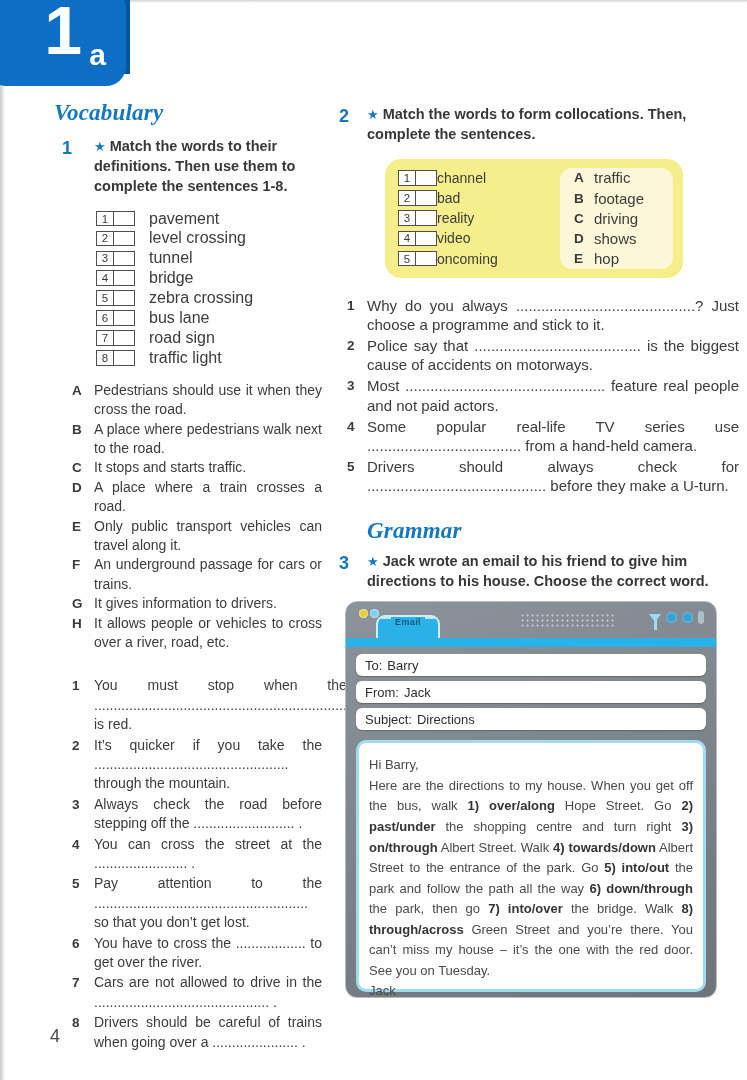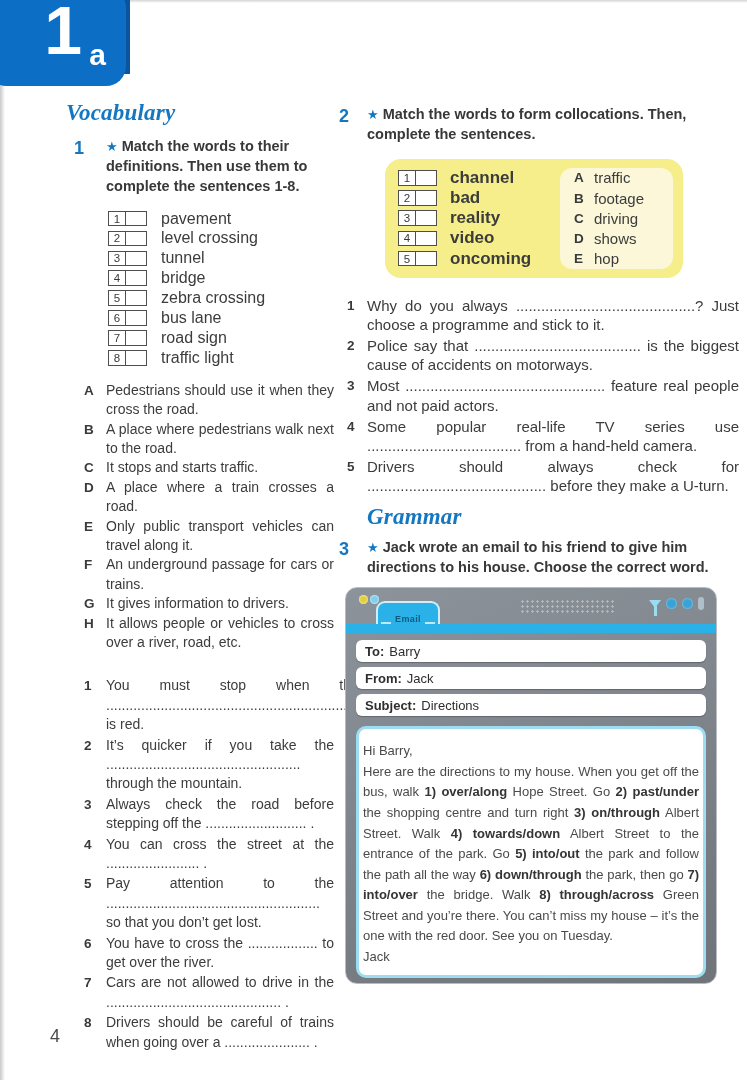--- a/index.html
+++ b/index.html
@@ -29,21 +29,21 @@
     background:var(--badge-blue);border-radius:20px;z-index:2;}
   .badge-shadow{position:absolute;left:116px;top:0;width:14px;height:74px;background:var(--badge-shadow);z-index:1;}
   .badge .n1{position:absolute;right:44px;top:8px;color:#fff;font-size:68px;font-weight:bold;line-height:1;}
   .badge .na{position:absolute;right:20px;top:52px;color:#fff;font-size:30px;font-weight:bold;line-height:1;}
 
   .section-heading{
     color:var(--accent-blue);font-style:italic;font-weight:bold;
     font-size:23px;letter-spacing:.2px;
     font-family:"Liberation Serif","DejaVu Serif",serif;
   }
-  .col-left{position:absolute;left:66px;top:100px;width:268px;}
+  .col-left{position:absolute;left:54px;top:100px;width:268px;}
   .col-right{position:absolute;left:337px;top:105px;width:402px;}
 
   .ex-row{display:flex;}
   .ex-num{flex:none;width:40px;padding-left:8px;color:var(--accent-blue);font-size:18px;font-weight:bold;line-height:1.25;}
   .col-right .ex-num{width:30px;padding-left:2px;}
   .ex-body{flex:1;min-width:0;}
   .instructions{font-weight:bold;font-size:14.5px;line-height:1.37;color:#383838;}
   .star{color:var(--accent-blue);font-size:13px;}
 
   
@@ -61,32 +61,32 @@
   .hang-marker{flex:none;width:22px;font-weight:bold;font-size:13.5px;line-height:19.4px;color:#3a3a3a;}
   .hang-text{flex:1;font-size:14px;line-height:19.4px;text-align:justify;}
   .sents{margin-top:24px;}
   .sents .hang-row{margin-bottom:1px;}
 
   
   .yellow-panel{margin:14px 0 0 18px;width:298px;border-radius:16px;
     background:var(--panel-yellow);padding:9px 10px 9px 13px;display:flex;}
   .yp-left{flex:1;}
   .yp-row{display:flex;align-items:center;height:20.2px;}
-  .yp-word{margin-left:13px;font-size:17px;font-weight:bold;}
+  .yp-word{font-size:14px;}
   .yp-right{flex:none;width:113px;background:var(--panel-pale);border-radius:12px;padding:0 0 0 14px;}
   .opt-row{display:flex;align-items:center;height:20.2px;}
   .opt-letter{flex:none;width:20px;font-weight:bold;font-size:13.5px;color:#3a3a3a;}
   .opt-word{font-size:15px;}
 
   .sents2{margin-top:18px;}
   .sents2 .hang-row{margin-left:-20px;margin-bottom:2px;}
   .sents2 .hang-marker{width:20px;line-height:19.2px;}
   .sents2 .hang-text{font-size:15px;line-height:19.2px;}
 
-  .grammar-heading{margin-top:8px;}
+  .grammar-heading{margin-top:22px;}
   .ex3{margin-top:8px;}
 
   
   .email-window{position:relative;margin:10px 0 0 -22px;width:372px;height:397px;
     background:linear-gradient(160deg,var(--email-frame-light),var(--email-frame-dark));
     border:1px solid #b8bcc0;border-radius:12px;overflow:hidden;}
   .titlebar{position:relative;height:36px;}
   .win-dot{position:absolute;top:7px;width:9px;height:9px;border-radius:50%;}
   .win-dot.yellow{left:13px;background:#e3cf3f;box-shadow:0 0 2px #fff inset;}
   .win-dot.blue{left:24px;background:#7fd0ec;box-shadow:0 0 2px #fff inset;}
@@ -94,31 +94,31 @@
     background-image:radial-gradient(circle,rgba(255,255,255,.45) 1px,transparent 1.2px);
     background-size:5px 5px;opacity:.8;}
   .tb-icons{position:absolute;right:12px;top:9px;display:flex;gap:5px;align-items:center;}
   .funnel{width:0;height:0;border-left:6px solid transparent;border-right:6px solid transparent;
     border-top:8px solid #9adcf2;position:relative;}
   .funnel::after{content:"";position:absolute;left:-1.5px;top:-2px;width:3px;height:10px;background:#9adcf2;}
   .tb-circle{width:11px;height:11px;border-radius:50%;background:#3aa3d6;box-shadow:0 0 2px rgba(255,255,255,.6) inset;}
   .tb-pill{width:6px;height:13px;border-radius:3px;background:#aebfc9;}
   .tab{position:absolute;left:30px;top:13px;width:64px;height:23px;
     background:var(--email-blue);border:2px solid #cdeefb;border-bottom:none;
-    border-radius:9px 9px 0 0;display:flex;align-items:flex-end;justify-content:center;gap:4px;}
+    border-radius:9px 9px 0 0;display:flex;align-items:flex-start;justify-content:center;gap:4px;}
   .tab-label{font-size:9px;font-weight:bold;color:#115b7d;letter-spacing:.4px;}
   .tab-dash{width:10px;height:2px;background:#bfe9f7;}
   .blue-stripe{height:9px;background:var(--email-blue);}
   .fields{padding:7px 10px 2px 10px;}
   .field{height:22px;background:#fff;border-radius:6px;margin-bottom:5px;
     display:flex;align-items:center;padding-left:9px;font-size:13px;color:#2e2e2e;
     box-shadow:0 1px 1px rgba(0,0,0,.25);}
-  .field .flabel{font-weight:bold;margin-right:5px;}
+  .field .flabel{font-weight:normal;margin-right:5px;}
   .message{margin:3px 10px 13px 10px;height:252px;background:#fff;
-    border:3px solid var(--email-border);border-radius:10px;padding:12px 4px;
+    border:3px solid var(--email-border);border-radius:10px;padding:12px 10px;
     font-size:13px;line-height:1.58;color:#4a4a4a;text-align:justify;}
   .message .b{font-weight:bold;color:#353535;}
 
   .page-number{position:absolute;left:50px;top:1026px;font-size:18px;color:#4c4c4c;}
 </style>
 </head>
 <body>
 
 <div class="scan-edge-left"></div>
 <div class="scan-edge-top"></div>

